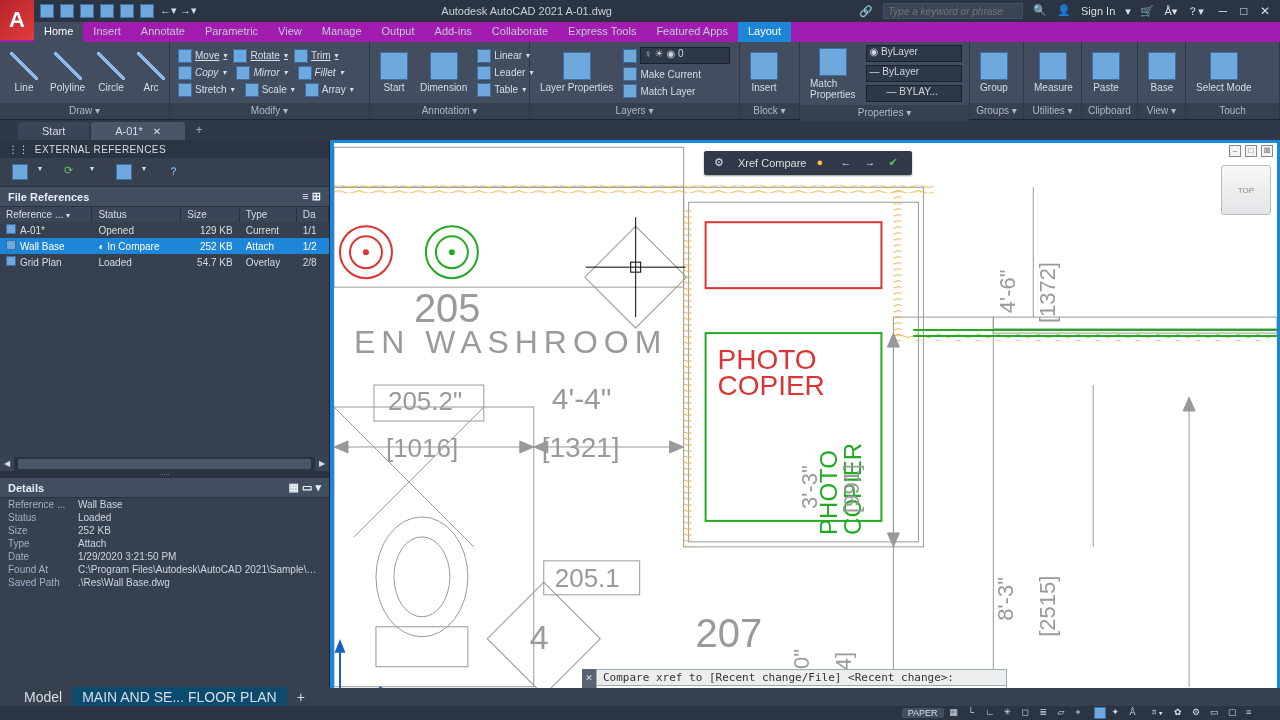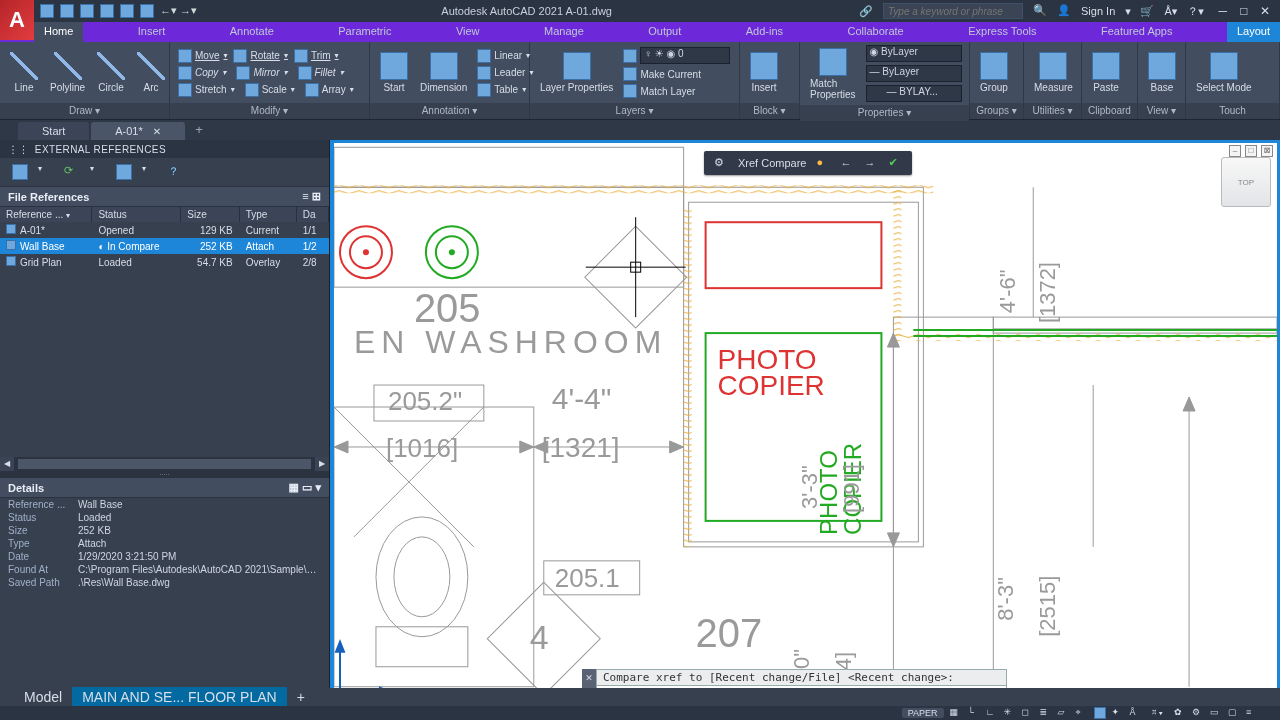--- a/index.html
+++ b/index.html
@@ -10,21 +10,21 @@
   #titlebar .logo { width: 34px; height: 34px; position: relative; }
   #titlebar .qat { display: flex; gap: 6px; padding-left: 6px; }
   #titlebar .qat span { width: 14px; height: 14px; display: inline-block; }
   #titlebar .center { flex: 1; text-align: center; font-size: 11px; color: #c8d0dc; }
   #titlebar .right { display: flex; align-items: center; gap: 10px; padding-right: 6px; }
   #titlebar .right input { background: #3a4454; border: 1px solid #40506a; color: #aeb8c8; font-style: italic; height: 16px; width: 140px; padding: 0 4px; font-size: 10px; }
   #titlebar .right .ico { width: 14px; height: 14px; display: inline-block; }
   #titlebar .winbtns span { display:inline-block; width:18px; text-align:center; font-size:12px; }
 
   
-  #ribbontabs { height: 20px; background: #6d28d9; display: flex; padding-left: 34px; justify-content: space-between; }
+  #ribbontabs { height: 20px; background: #a21caf; display: flex; padding-left: 34px; }
   #ribbontabs .tab { padding: 3px 10px; font-size: 11px; color: #c0c8d6; cursor: default; }
   #ribbontabs .tab.active { background: #424d60; color: #fff; }
   #ribbontabs .tab.highlight { background: #1e86d8; color: #fff; }
 
   
   #ribbon { height: 78px; background: #424d60; display: flex; border-bottom: 1px solid #1e2531; }
   .panel { border-right: 1px solid #2f3847; display: flex; flex-direction: column; }
   .panel .tools { flex: 1; display: flex; align-items: center; padding: 2px 6px; gap: 4px; }
   .panel .label { height: 16px; background: #37404f; font-size: 10px; text-align: center; line-height: 16px; color: #b0b8c8; }
   .bigbtn { display: flex; flex-direction: column; align-items: center; gap: 2px; padding: 2px 4px; font-size: 10px; }
@@ -72,35 +72,35 @@
   #canvas { flex:1; position:relative; background:#fff; border:3px solid #1e86d8; border-left-width:4px;}
   #canvas svg { position:absolute; inset:0; width:100%; height:100%; }
 
   
   #cmpbar { position:absolute; top:8px; left:370px; height:24px; background:#323a49; display:flex; align-items:center; gap:10px; padding:0 10px; border-radius:2px; font-size:11px; box-shadow:0 1px 2px rgba(0,0,0,.4);}
   #cmpbar .ic{ width:14px;height:14px;display:inline-block;}
 
   
   #vpwidgets { position:absolute; top:2px; right:4px; display:flex; gap:4px; }
   #vpwidgets span{ width:12px;height:12px; border:1px solid #888; font-size:8px; text-align:center; line-height:10px; color:#666; background:#f4f4f4;}
-  #navcube { position:absolute; top:14px; right:6px; width:50px; height:50px; background:linear-gradient(#f8f8f8,#e2e4e7); border:1px solid #bbb; border-radius:3px; font-size:8px; color:#888; display:flex; align-items:center; justify-content:center;}
+  #navcube { position:absolute; top:22px; right:6px; width:50px; height:50px; background:linear-gradient(#f8f8f8,#e2e4e7); border:1px solid #bbb; border-radius:3px; font-size:8px; color:#888; display:flex; align-items:center; justify-content:center;}
 
   
   #cmdline { position:absolute; left:262px; right:0; bottom:0; height:34px; display:flex; flex-direction:column; }
   #cmdline .hist { height:16px; background:#ecedee; color:#333; font-family:"Consolas",monospace; font-size:11px; padding:1px 6px; border:1px solid #9aa; border-bottom:none;}
   #cmdline .inp { height:18px; background:#fff; display:flex; align-items:center; border:1px solid #9aa;}
   #cmdline .inp .ic{ width:18px; text-align:center; color:#555; font-size:10px;}
   #cmdline .inp input{ flex:1; border:none; outline:none; font-family:"Consolas",monospace; font-size:11px; font-style:italic; color:#888; padding:0 4px;}
   #cmdtab { position:absolute; left:248px; bottom:0; width:14px; height:34px; background:#5a6373; display:flex; flex-direction:column; align-items:center; justify-content:space-around; font-size:9px;}
   #cmdtab span{ display:block; }
 
   
   #bottomtabs { position:absolute; left:0; bottom:14px; height:18px; background:#37404f; display:flex; align-items:center; padding-left:14px; z-index:0; width:330px;}
   #bottomtabs .lt { padding: 2px 10px; font-size:14px; }
-  #bottomtabs .lt.active { background:#0369a1; }
+  #bottomtabs .lt.active { background:#0c4a6e; }
 
   
   #status { position:absolute; left:0; right:0; bottom:0; height:14px; background:#2b3442; display:flex; align-items:center; justify-content:flex-end; gap:6px; padding:0 22px; font-size:9px;}
   #status .chip{ padding:0 5px; }
   #status .pill{ background:#424d60; padding:0 6px; border-radius:2px;}
   #status .ic{ width:12px;height:12px;display:inline-block;}
 
   
   .shape-box{ background:#6fa8dc; border:1px solid #3a6fa8; }
   .shape-line{ background:linear-gradient(45deg,transparent 45%,#8fb8e8 45%,#8fb8e8 55%,transparent 55%); }

